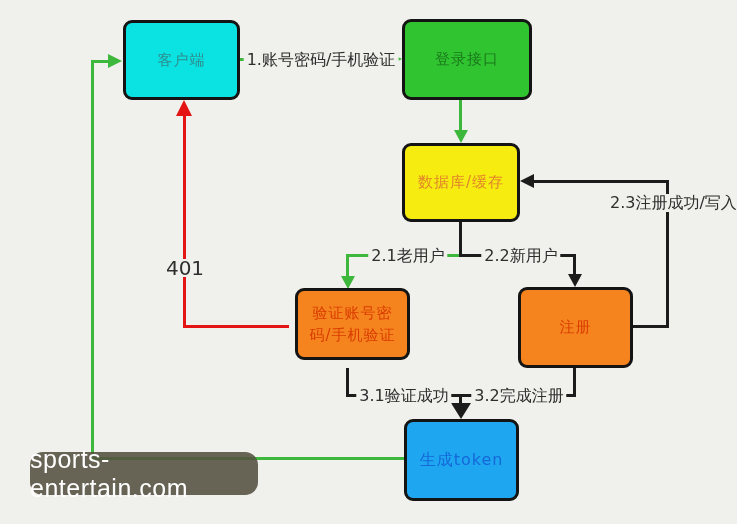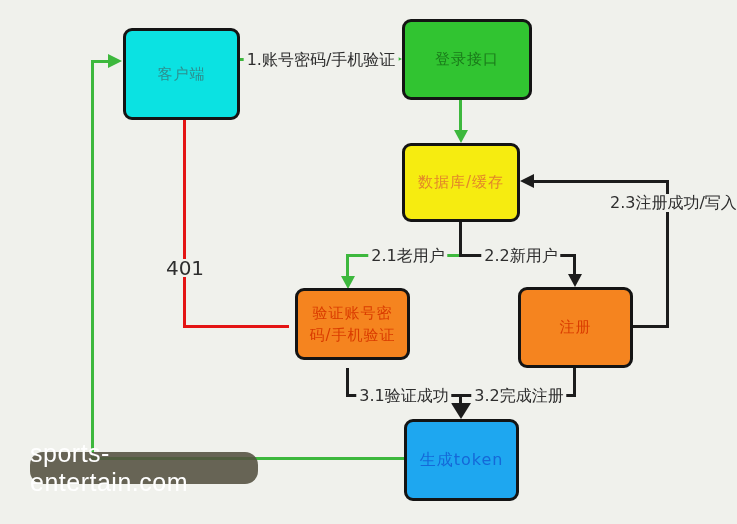--- a/index.html
+++ b/index.html
@@ -35,30 +35,30 @@
   .elabel.centered{transform:translate(-50%,-50%);}
   
   .node{
     position:absolute;z-index:4;box-sizing:border-box;
     border:3px solid var(--node-border,#141414);
     border-radius:9px;
     display:flex;align-items:center;justify-content:center;
     font-size:15px;letter-spacing:1px;text-align:center;
     white-space:pre-line;
   }
-  .node-client{left:123px;top:20px;width:117px;height:92px;background:var(--client-fill);color:var(--client-text);margin-top:8px;}
+  .node-client{left:123px;top:20px;width:117px;height:80px;background:var(--client-fill);color:var(--client-text);}
   .node-login{left:402px;top:19px;width:130px;height:81px;background:var(--login-fill);color:var(--login-text);align-items:center;}
   .node-db{left:402px;top:143px;width:118px;height:79px;background:var(--db-fill);color:var(--db-text);}
   .node-verify{left:295px;top:288px;width:115px;height:72px;background:var(--verify-fill);color:var(--verify-text);line-height:22px;}
   .node-register{left:518px;top:287px;width:115px;height:81px;background:var(--register-fill);color:var(--register-text);}
   .node-token{left:404px;top:419px;width:115px;height:82px;background:var(--token-fill);color:var(--token-text);font-size:16px;}
   
   .watermark{
     position:absolute;z-index:6;
-    left:30px;top:452px;width:228px;height:32px;
+    left:30px;top:452px;width:228px;height:43px;
     border-radius:13px;
     background:var(--watermark-bg,rgba(83,80,64,0.88));
     color:var(--watermark-text,#fff);
     display:flex;align-items:center;justify-content:center;
     font-size:25px;letter-spacing:0.5px;
     font-family:"Liberation Sans","DejaVu Sans",sans-serif;
   }
 </style>
 </head>
 <body>

